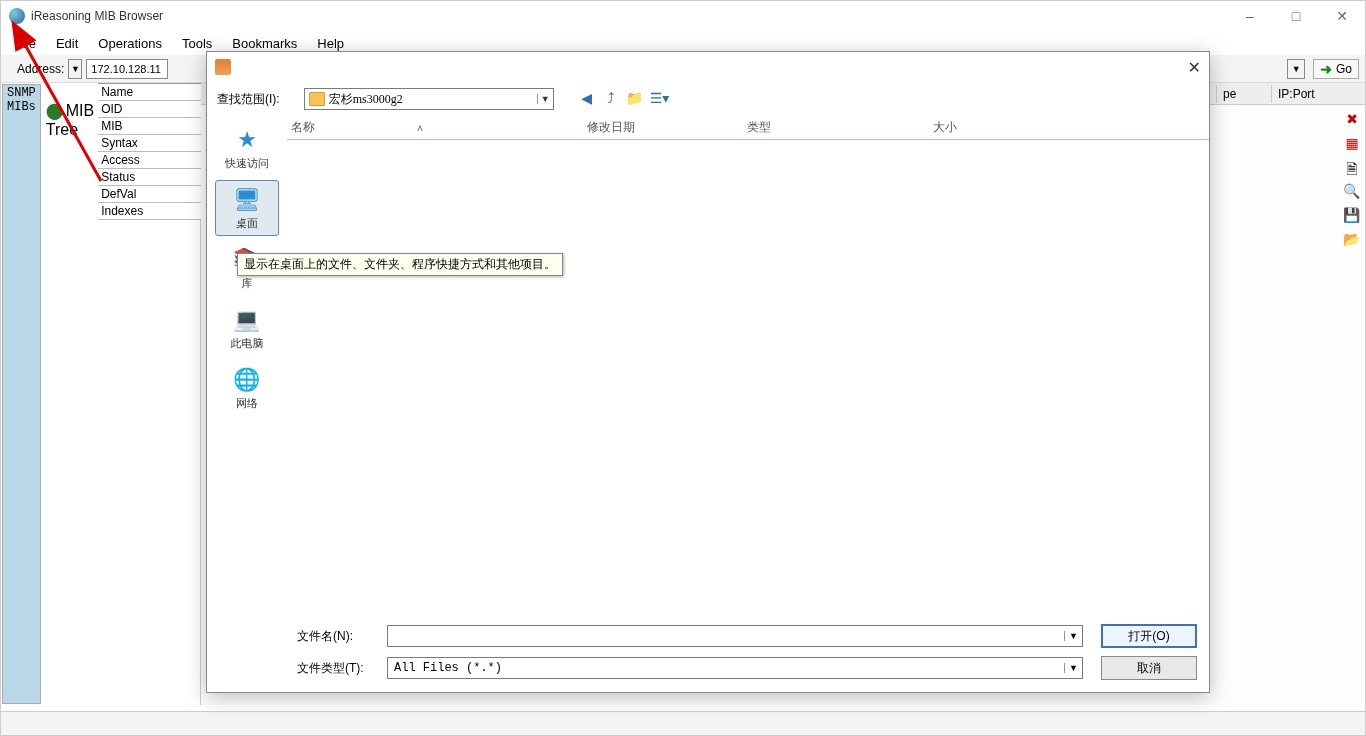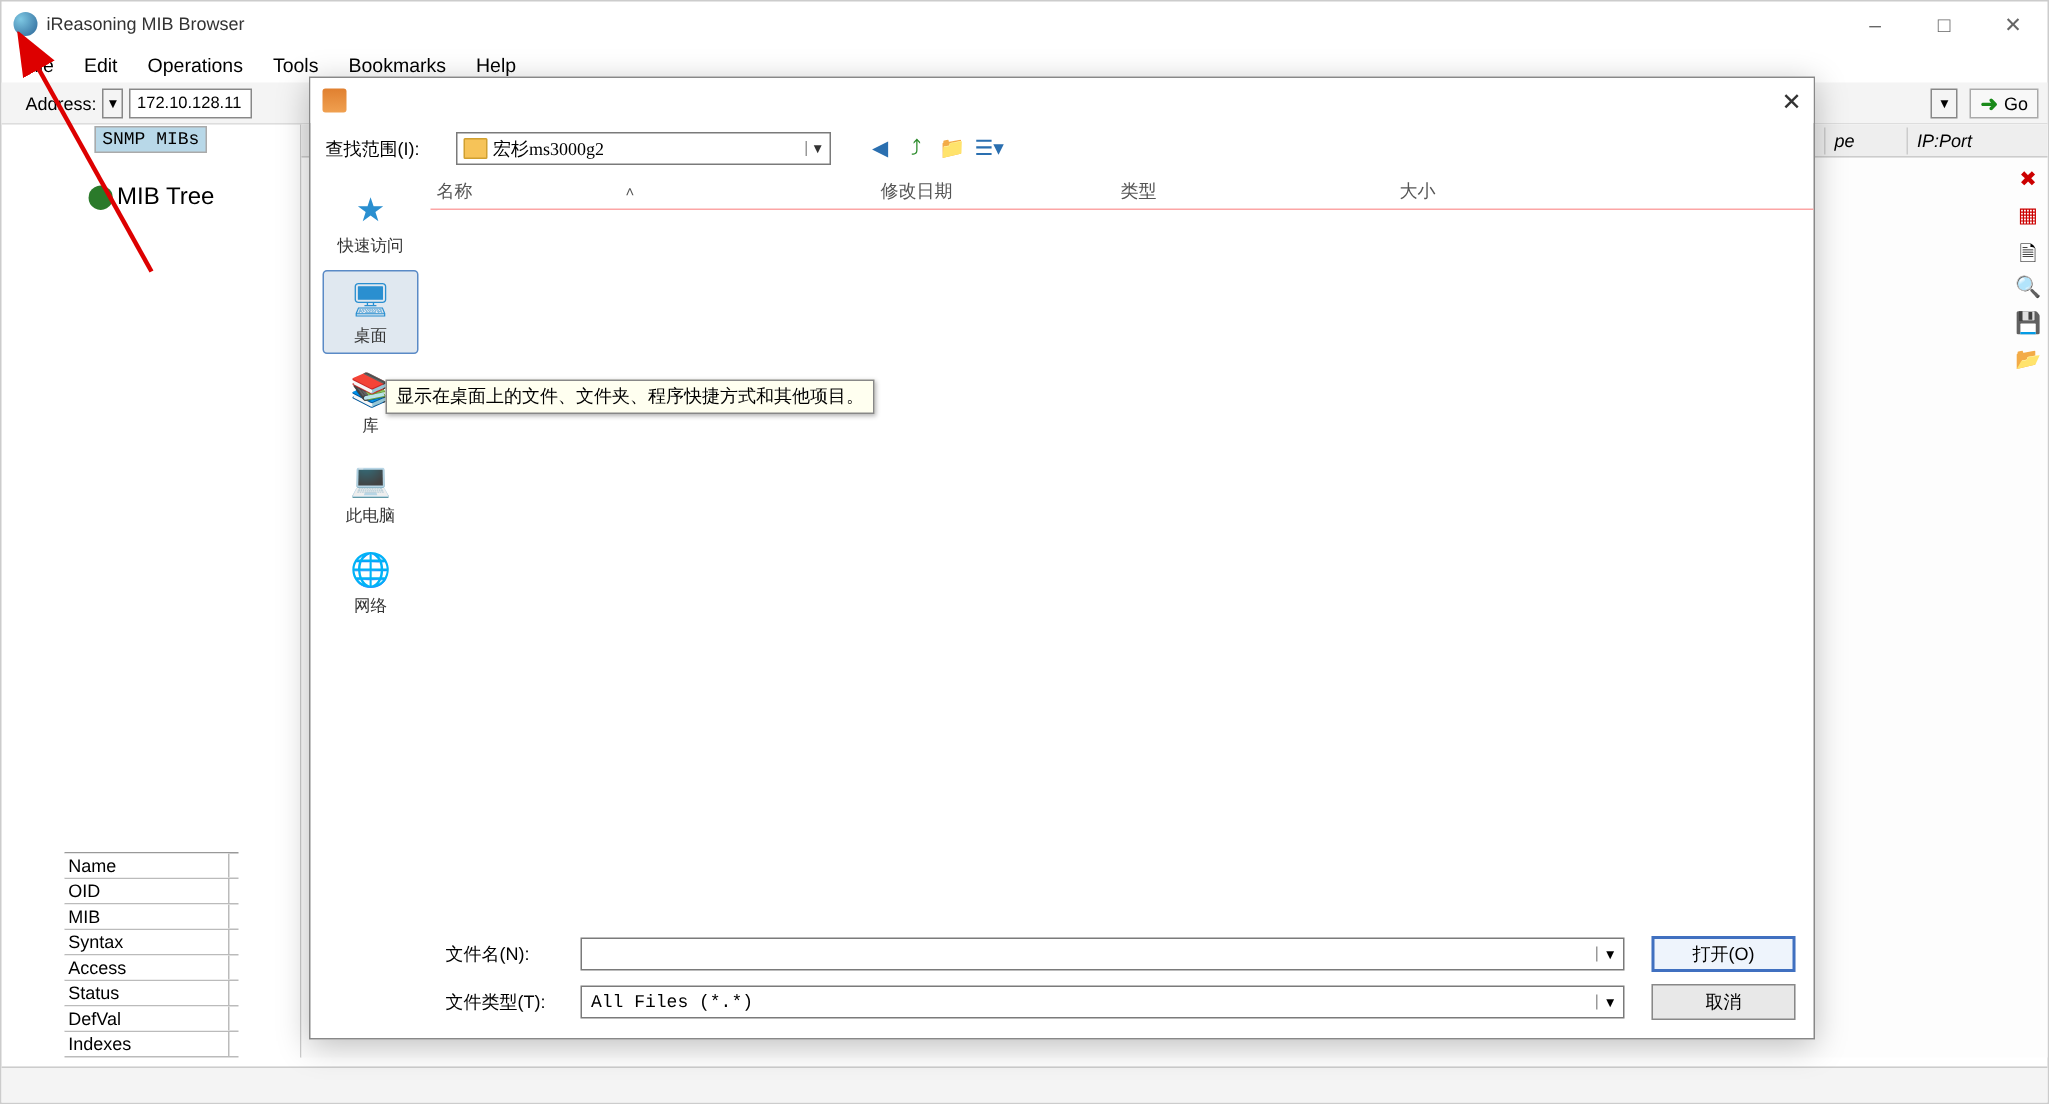--- a/index.html
+++ b/index.html
@@ -17,33 +17,33 @@
   .menubar .menu-item { padding:2px 10px; }
 
   .toolbar { height:28px; display:flex; align-items:center; padding:2px 6px; background:#f4f4f4; border-bottom:1px solid #ddd; font-family:"Courier New", monospace; font-size:12px; }
   .toolbar .lbl { margin:0 4px 0 10px; color:#000; }
   .address-combo { display:flex; align-items:center; border:1px solid #888; background:#fff; height:20px; }
   .address-combo .val { width:80px; padding:0 4px; font-size:11px; }
   .go-btn { display:flex; align-items:center; gap:4px; margin-left:8px; padding:0 6px; border:1px solid #aaa; background:#f8f8f8; height:20px; font-family:"Courier New", monospace; }
   .go-arrow { color:#1a8a1a; font-weight:bold; font-size:14px; }
 
   .main-body { position:absolute; top:82px; bottom:30px; left:0; right:0; display:flex; }
-  .left-pane { width:200px; display:flex; flex-direction:column; border-right:1px solid #ccc;align-items:center; }
+  .left-pane { width:200px; display:flex; flex-direction:row; border-right:1px solid #ccc; }
   .tree-header { background:#b8d8e8; border:1px solid #aaa; margin:1px; font-size:12px; padding:1px 4px; font-family:"Courier New", monospace; }
   .tree-area { flex:1; font-size:16px; padding:18px 4px; font-family:"Courier New", monospace; }
   .tree-area .tree-icon { color:#2a7a2a; margin-right:2px; }
 
   .prop-table { font-family:"Courier New", monospace; font-size:12px; border-top:1px solid #999; }
   .prop-table .prow { display:flex; border-bottom:1px solid #bbb; }
   .prop-table .pname { width:110px; padding:1px 3px; border-right:1px solid #bbb; background:#fff; }
   .prop-table .pval { flex:1; padding:1px 3px; }
 
   .right-pane { flex:1; position:relative; background:#fdfdfd; }
   .rt-header { position:absolute; top:0; left:0; right:0; height:22px; background:#eee; border-bottom:1px solid #ccc; display:flex; font-family:"Courier New", monospace; font-size:12px; align-items:center; justify-content:flex-end; }
-  .rt-header .col { border-left:1px solid #ccc; padding:2px 6px; width:55px;font-style:italic; }
+  .rt-header .col { border-left:1px solid #ccc; padding:2px 6px; width:55px; }
   .rt-header .col.wide { width:60px; }
 
   .vtoolbar { position:absolute; top:22px; right:0; width:26px; display:flex; flex-direction:column; gap:6px; padding-top:6px; align-items:center; }
   .vtoolbar .vbtn { width:18px; height:18px; font-size:14px; text-align:center; }
 
   .status-bar { position:absolute; bottom:0; left:0; right:0; height:24px; background:#f4f4f4; border-top:1px solid #ccc; display:flex; align-items:center; justify-content:flex-end; padding:0 10px; font-size:12px; color:#666; }
 
   
   .dialog { position:absolute; left:205px; top:50px; width:1004px; height:642px; background:#fff; border:1px solid #888; box-shadow:0 4px 20px rgba(0,0,0,0.25); z-index:100; }
   .dlg-title { height:30px; display:flex; align-items:center; padding:0 8px; font-size:12px; background:#fff; }
@@ -73,21 +73,21 @@
   .fl-col-type { flex:0 0 140px; }
   .fl-col-size { flex:0 0 80px; text-align:right; padding-right:10px; }
   .sort-chev { position:absolute; left:130px; top:4px; font-size:10px; color:#555; }
   .fl-row { display:flex; font-size:12px; height:22px; align-items:center; }
   .fl-row .file-icon { width:14px; height:16px; border:1px solid #888; background:#fff; margin:0 4px 0 2px; }
   .fl-name { flex:0 0 300px; display:flex; align-items:center; }
   .fl-date { flex:0 0 160px; color:#444; }
   .fl-type { flex:0 0 140px; color:#444; }
   .fl-size { flex:0 0 80px; text-align:right; padding-right:10px; color:#444; }
 
-  .tooltip-box { position:absolute; left:256px; top:252px; background:#fffff0; border:1px solid #888; padding:2px 6px; font-size:12px; box-shadow:1px 1px 3px rgba(0,0,0,0.3); z-index:200; }
+  .tooltip-box { position:absolute; left:236px; top:252px; background:#fffff0; border:1px solid #888; padding:2px 6px; font-size:12px; box-shadow:1px 1px 3px rgba(0,0,0,0.3); z-index:200; }
 
   .dlg-bottom { padding:8px 12px 12px 90px; display:flex; flex-direction:column; gap:8px; font-size:12px; }
   .brow { display:flex; align-items:center; gap:10px; }
   .brow .blbl { width:80px; }
   .bcombo { flex:1; border:1px solid #7a7a7a; height:22px; display:flex; align-items:center; background:#fff; margin-right:8px; }
   .bcombo .bc-text { flex:1; padding:0 6px; font-family:"Courier New", monospace; font-size:12px; }
   .bcombo .bc-dd { width:18px; text-align:center; border-left:1px solid #999; font-size:9px; }
   .bbtn { width:96px; height:24px; border:1px solid #888; background:#e8e8e8; display:flex; align-items:center; justify-content:center; font-size:12px; }
   .bbtn.primary { border:2px solid #4070c0; background:#eef4fc; }
 

